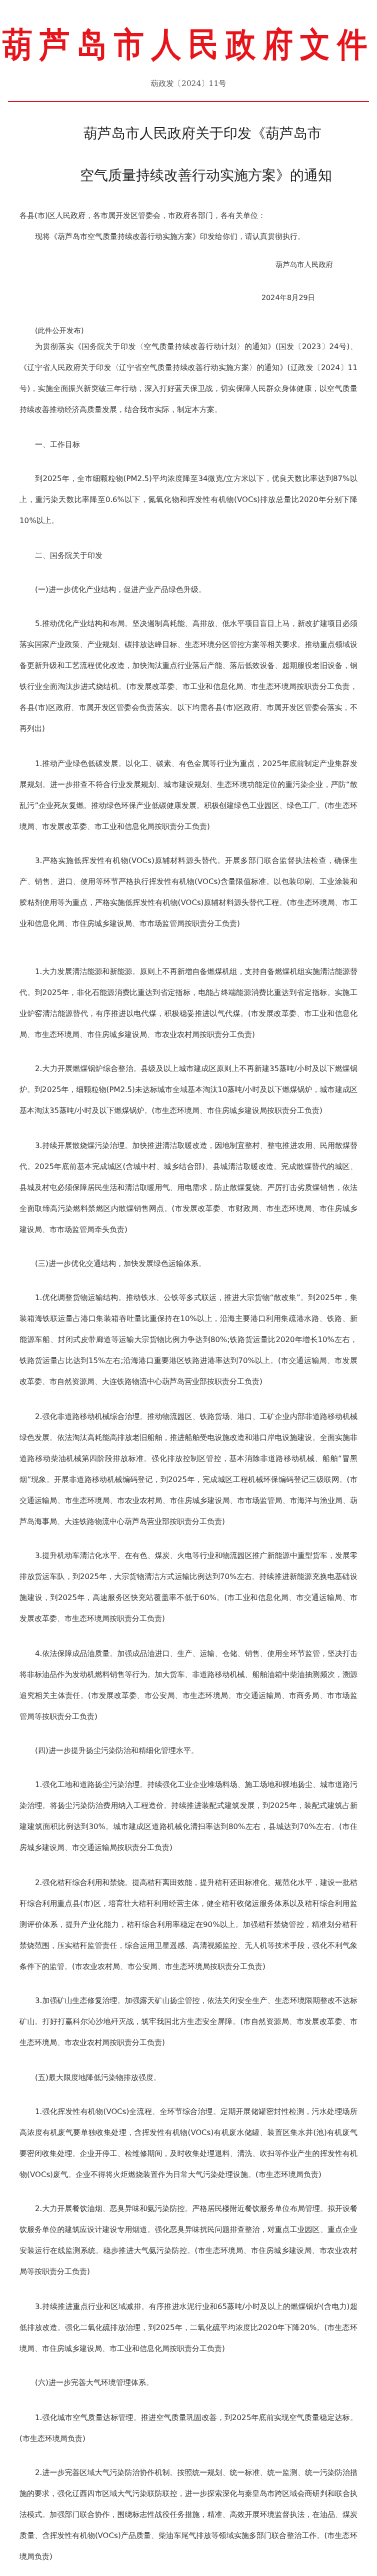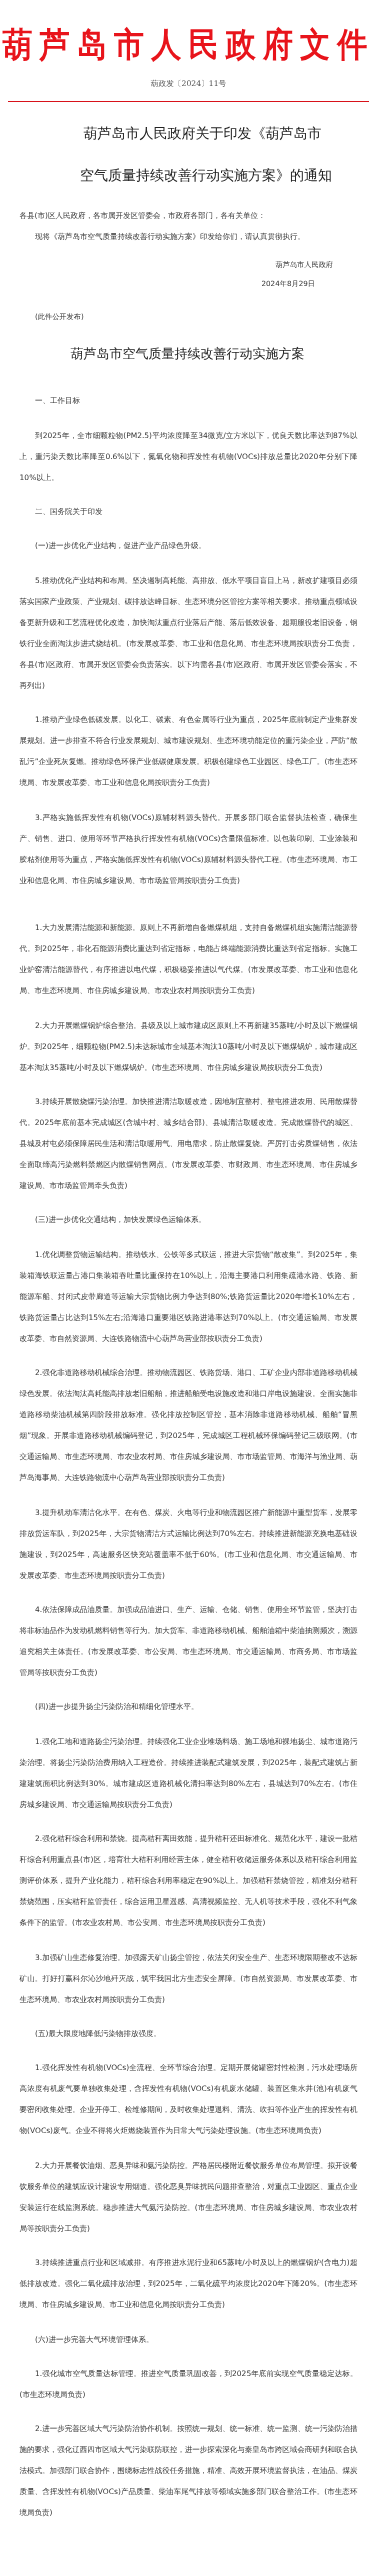--- a/index.html
+++ b/index.html
@@ -17,21 +17,21 @@
     font-size: 14px; line-height: 42px; margin-top: 9.3px; text-align: center;
   }
   .notice-title .l1 { display: block; padding-left: 28px; }
   .notice-title .l2 { display: block; padding-left: 35px; }
   .p { font-size: 7.5px; line-height: 21px; margin: 0 19.6px; color: #333; text-align: justify; }
   .p.indent { text-indent: 15.5px; }
   .addressee { margin-top: 9.3px; }
   .gap { height: 13.4px; }
   .sign { text-align: right; font-size: 7.2px; color: #333; }
   .sign.org { margin-right: 44px; margin-top: 13.4px; }
-  .sign.date { margin-right: 62px; margin-top: 9px; }
+  .sign.date { margin-right: 62px; margin-top: 23px; }
   .public { font-size: 7.2px; margin-left: 35px; margin-top: 23px; color: #333; }
   .plan-title {
     font-family: "DejaVu Serif", "Liberation Serif", serif; color: #222;
     font-size: 13px; text-align: center; margin-top: 23px; margin-bottom: 13.4px; padding-right: 2.1px;
   }
   .heading { font-size: 7.5px; line-height: 21px; margin: 0 19.6px; text-indent: 15.5px; color: #333; }
 </style>
 </head>
 <body>
 
@@ -44,21 +44,21 @@
     <span class="l1">葫芦岛市人民政府关于印发《葫芦岛市</span>
     <span class="l2">空气质量持续改善行动实施方案》的通知</span>
   </div>
 
   <div class="p addressee">各县(市)区人民政府，各市属开发区管委会，市政府各部门，各有关单位：</div>
   <div class="p indent">现将《葫芦岛市空气质量持续改善行动实施方案》印发给你们，请认真贯彻执行。</div>
   <div class="sign org">葫芦岛市人民政府</div>
   <div class="sign date">2024年8月29日</div>
   <div class="public">(此件公开发布)</div>
 
-  <div class="plan-title">葫芦岛市空气质量持续改善行动实施方案</div>
+  <div class="p indent">为贯彻落实《国务院关于印发〈空气质量持续改善行动计划〉的通知》(国发〔2023〕24号)、《辽宁省人民政府关于印发〈辽宁省空气质量持续改善行动实施方案〉的通知》(辽政发〔2024〕11号)，实施全面振兴新突破三年行动，深入打好蓝天保卫战，切实保障人民群众身体健康，以空气质量持续改善推动经济高质量发展，结合我市实际，制定本方案。</div>
 
   <div id="plan-body">
       <div class="gap"></div>
       <div class="heading">一、工作目标</div>
       <div class="gap"></div>
       <div class="p indent">到2025年，全市细颗粒物(PM2.5)平均浓度降至34微克/立方米以下，优良天数比率达到87%以上，重污染天数比率降至0.6%以下，氮氧化物和挥发性有机物(VOCs)排放总量比2020年分别下降10%以上。</div>
       <div class="gap"></div>
       <div class="heading">二、国务院关于印发</div>
       <div class="gap"></div>
       <div class="heading">(一)进一步优化产业结构，促进产业产品绿色升级。</div>

